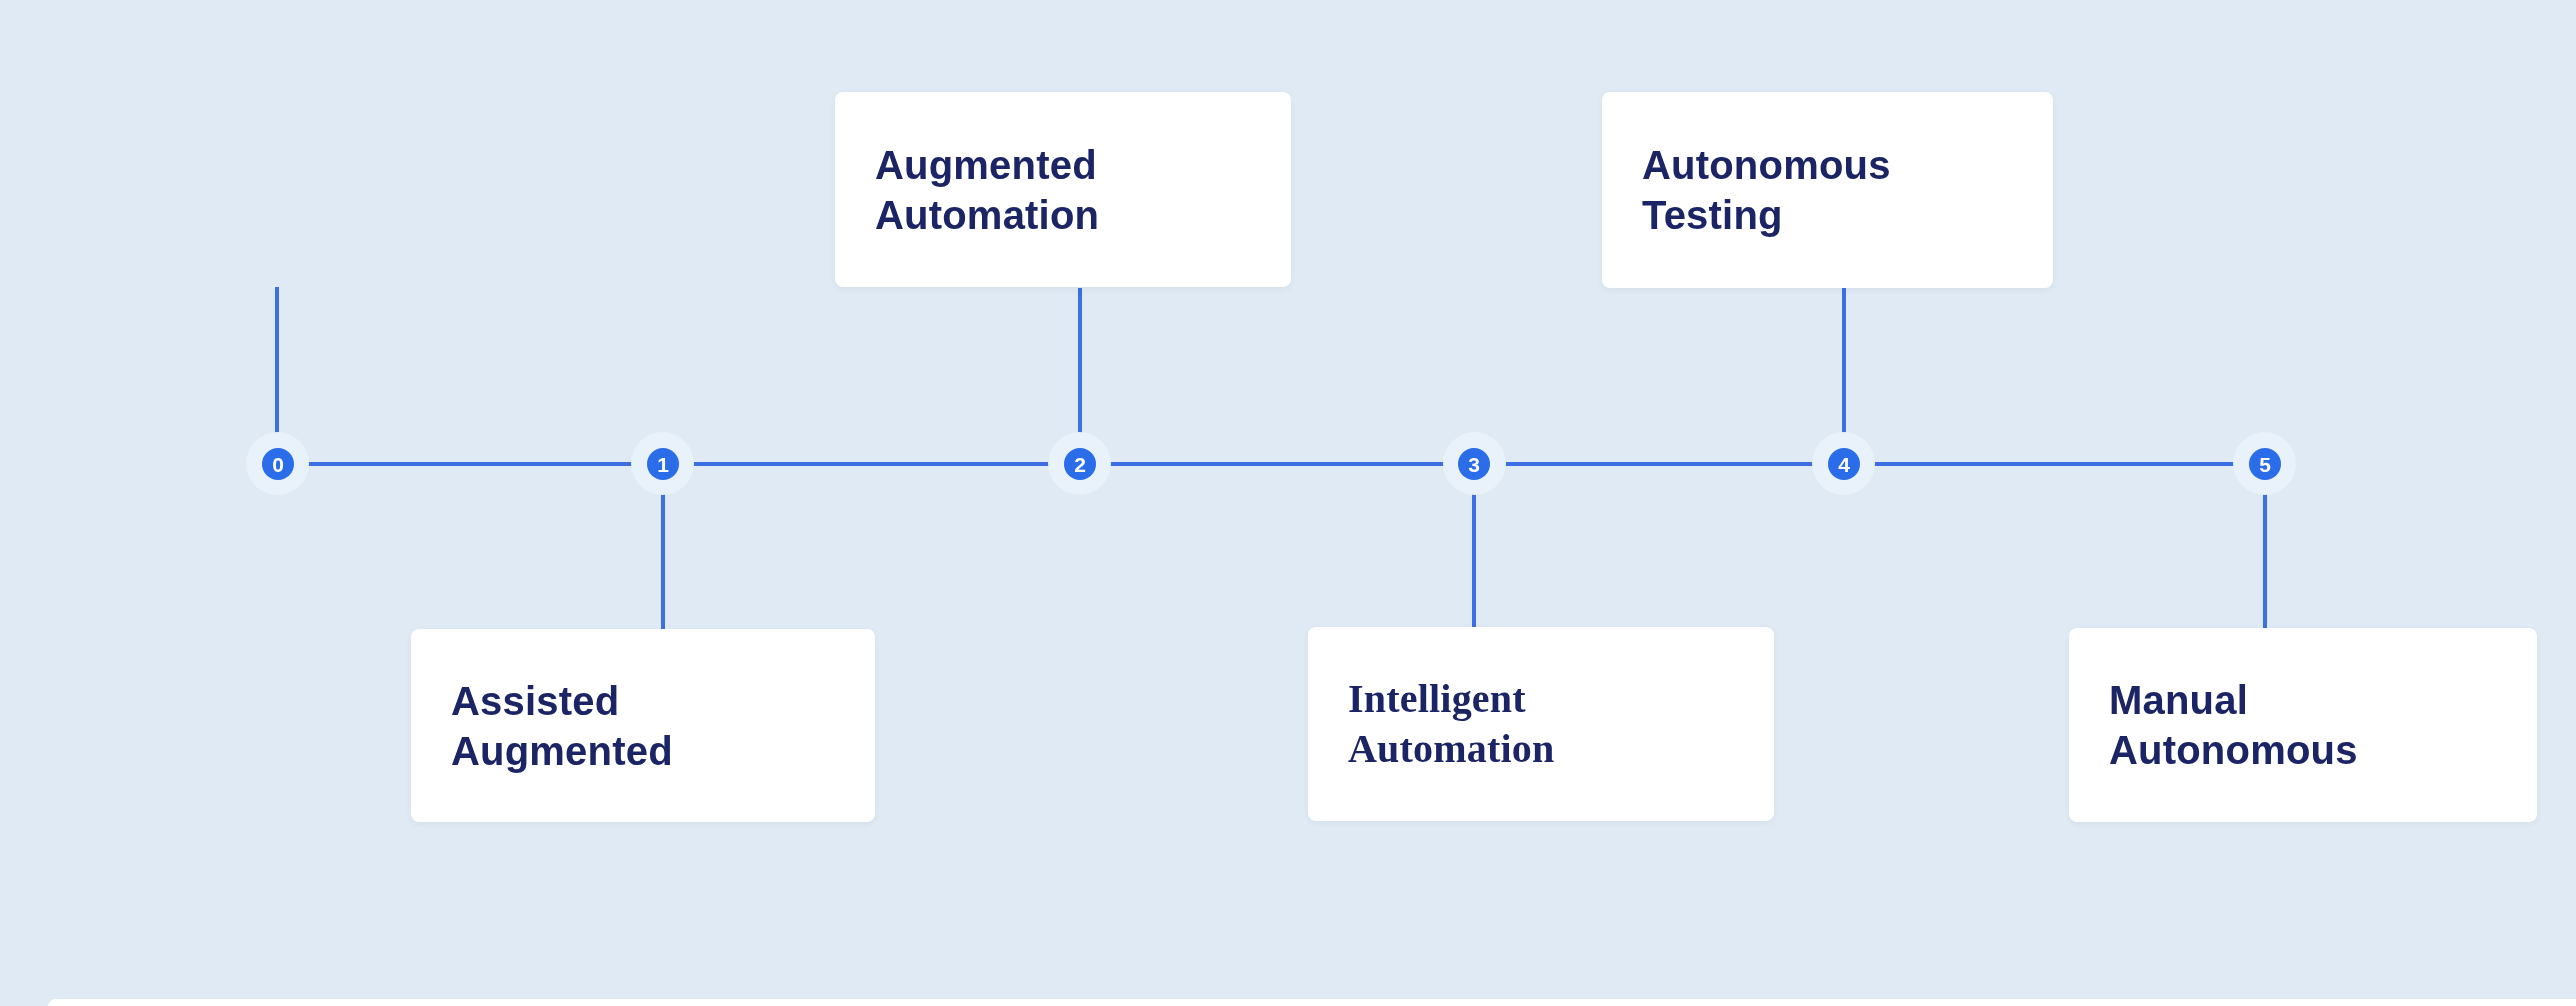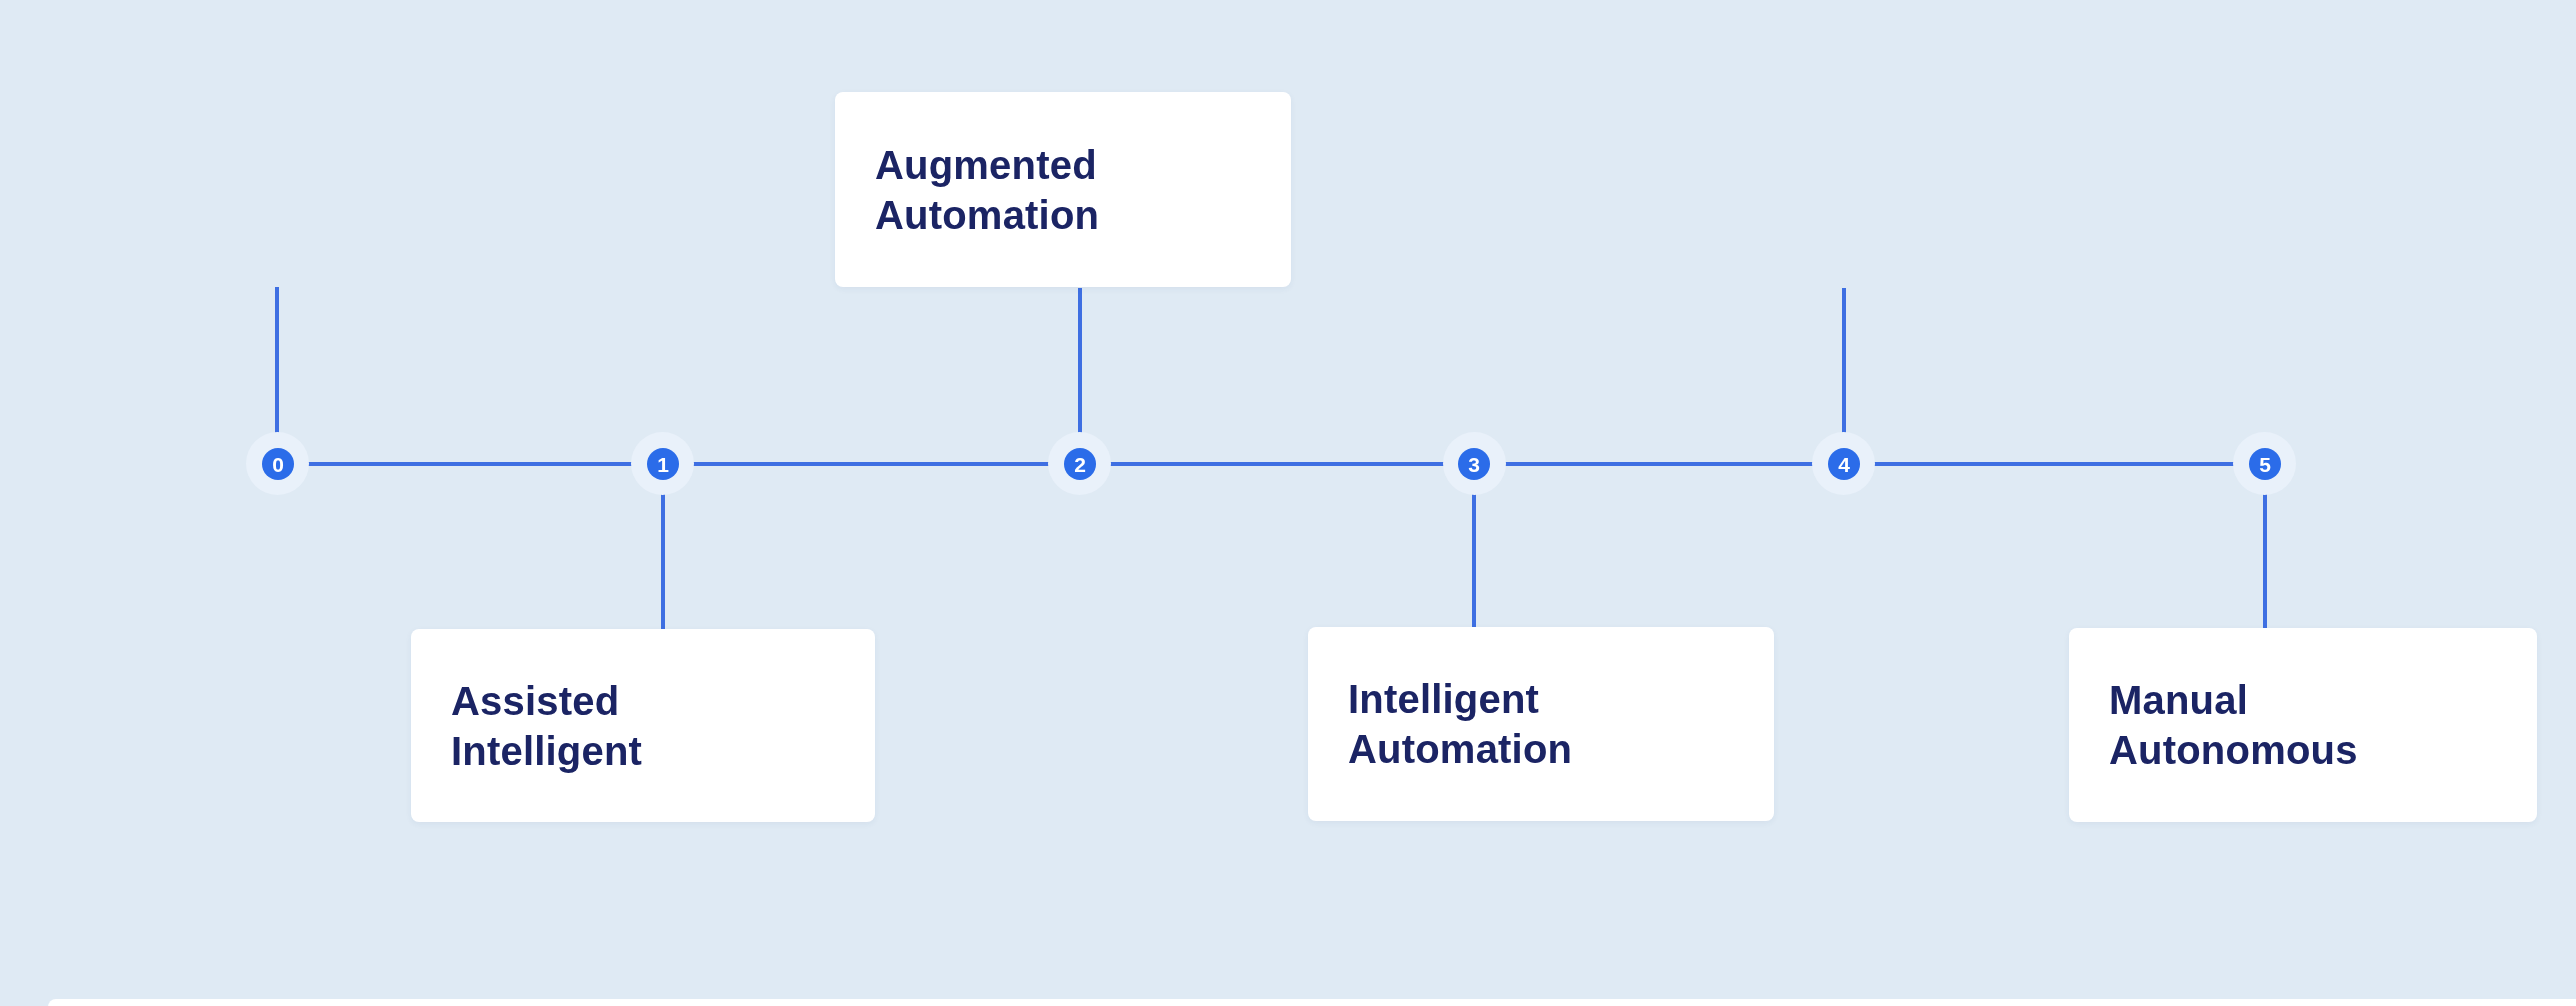--- a/index.html
+++ b/index.html
@@ -111,26 +111,30 @@
     <span>4</span>
   </div>
   <div class="node" style="left:2249px; top:448px;">
     <span>5</span>
   </div>
 
   <div class="card" style="left:835px; top:92px; width:456px; height:195px;">
     <span class="label">Augmented
 Automation</span>
   </div>
+  <div class="card" style="left:1602px; top:92px; width:451px; height:196px;">
+    <span class="label">Autonomous
+Testing</span>
+  </div>
 
   <div class="card" style="left:411px; top:629px; width:464px; height:193px;">
     <span class="label">Assisted
-Intelligent</span>
+Augmented</span>
   </div>
-  <div class="card" style="left:1308px; top:627px; width:466px; height:194px;">
+  <div class="card" style="left:1308px; top:627px; width:466px; height:194px;font-family:Liberation Serif, serif;">
     <span class="label">Intelligent
 Automation</span>
   </div>
   <div class="card" style="left:2069px; top:628px; width:468px; height:194px;">
     <span class="label">Manual Autonomous</span>
   </div>
 
   <div class="bottom-strip"></div>
 
 </div>

